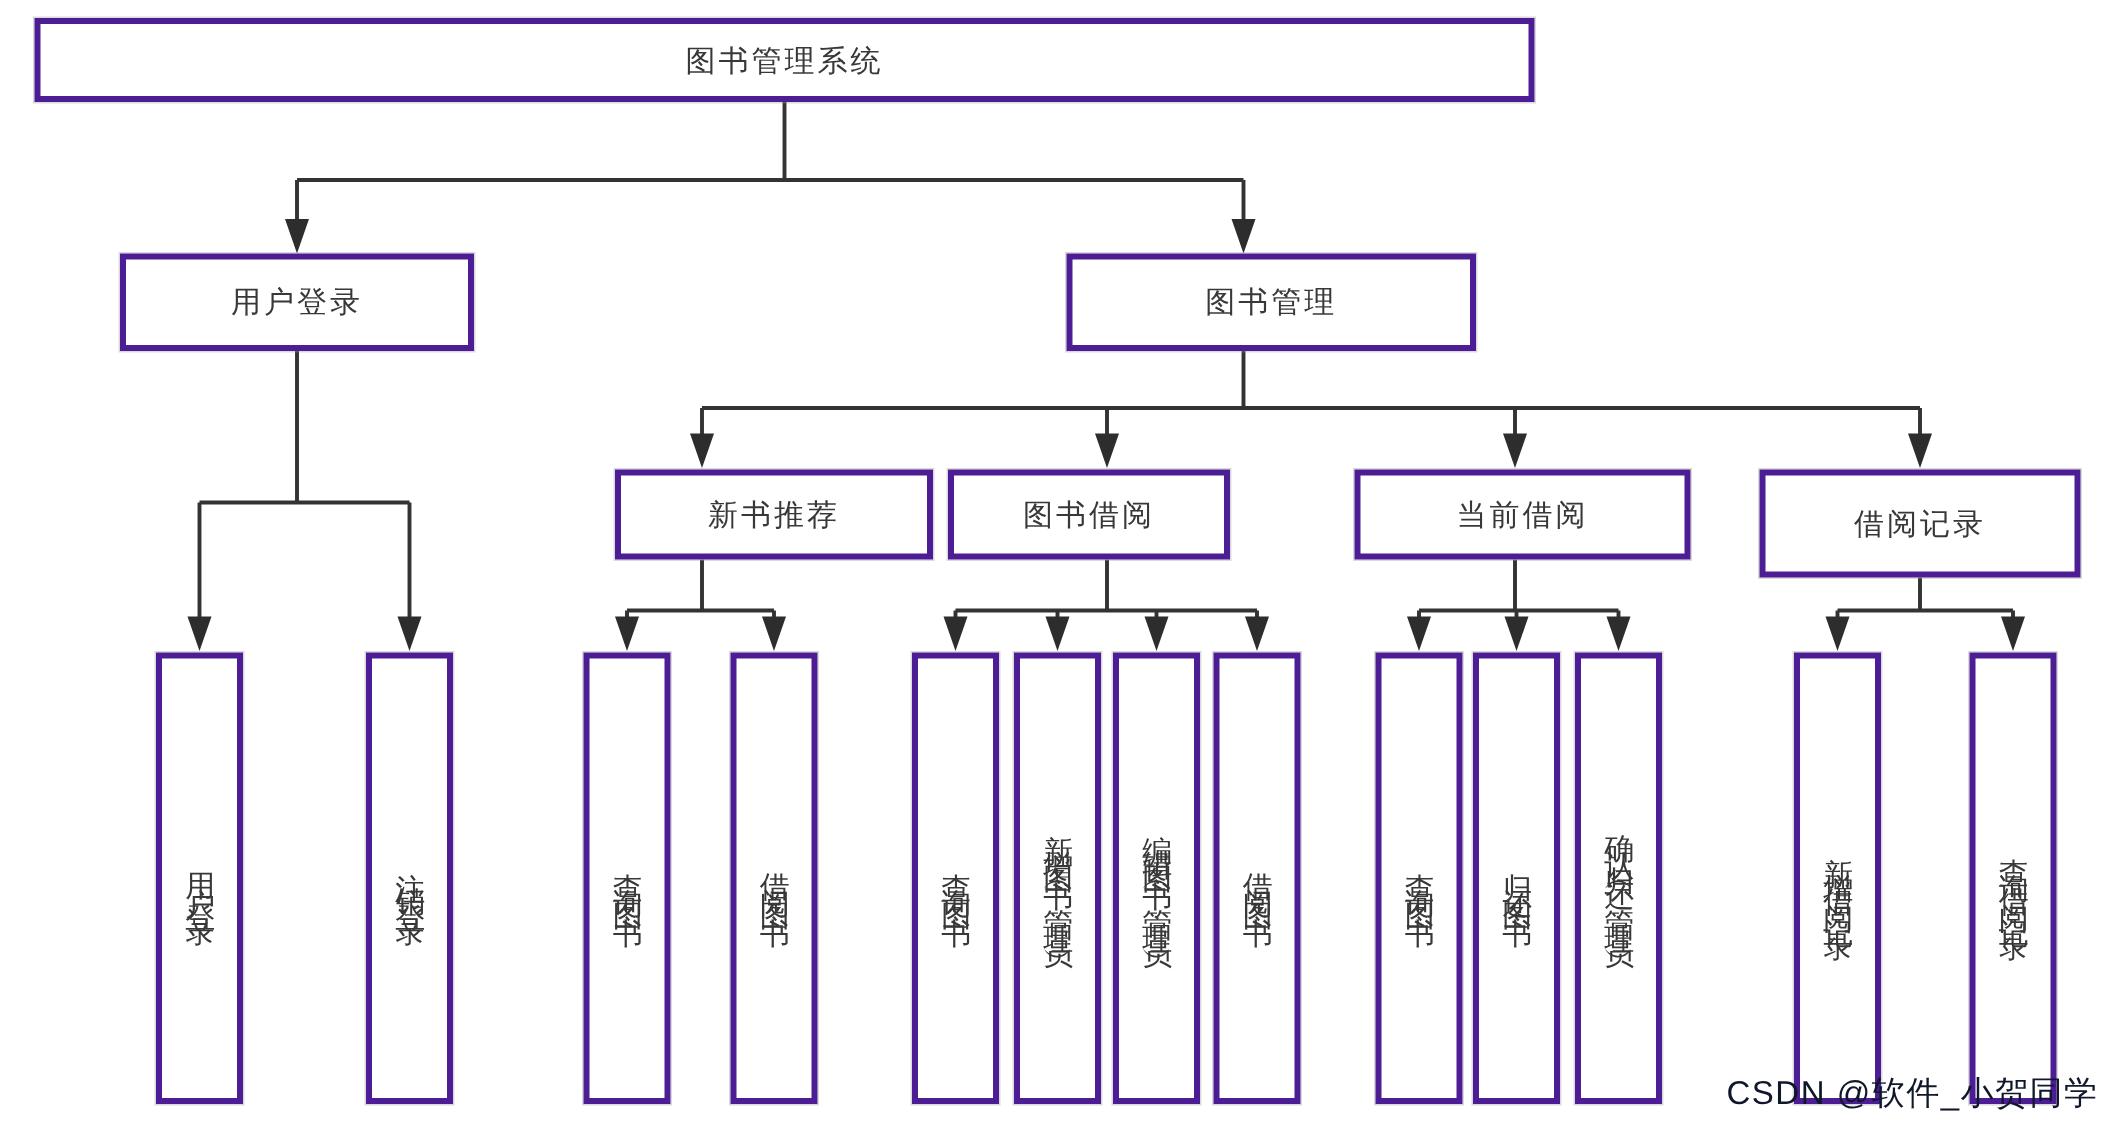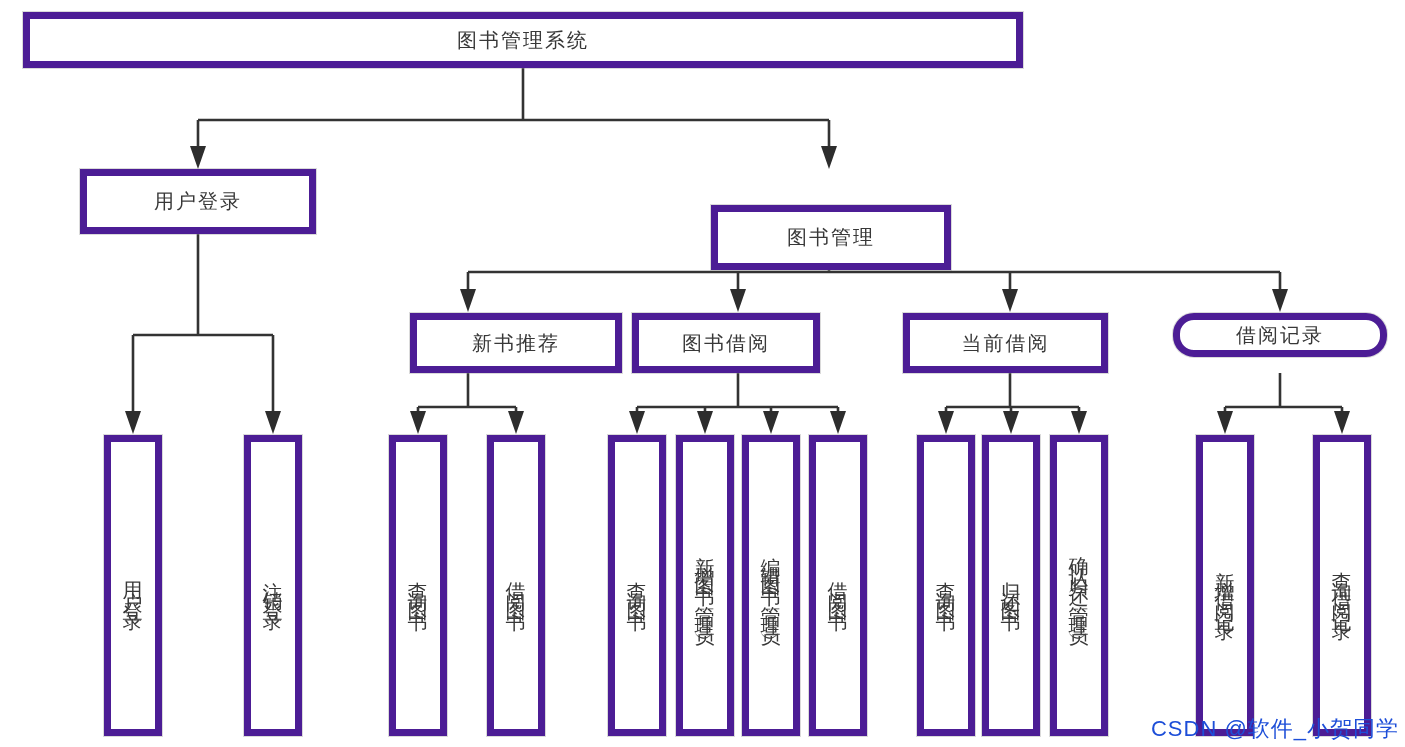--- a/index.html
+++ b/index.html
@@ -2,37 +2,37 @@
 <html><head>
 <meta charset="utf-8">
 <style>
   html,body { margin:0; padding:0; background:#fff; }
   .canvas {
     position:relative; width:1405px; height:747px; background:#ffffff;
     font-family:"Liberation Sans", sans-serif; overflow:hidden;
   }
   .box {
     position:absolute; box-sizing:border-box;
-    border:7px solid #4c1d95; background:#ffffff;
+    border:4px solid #4c1d95; background:#ffffff;
     display:flex; align-items:center; justify-content:center;
     color:#383838;
     box-shadow:0 0 0 1px rgba(150,150,150,0.35);
   }
   .h-label { font-size:20px; letter-spacing:2px; white-space:nowrap; }
   .v-label {
     writing-mode:vertical-rl; text-orientation:mixed;
     font-size:20px; line-height:1; letter-spacing:10px;
     white-space:nowrap;
   }
   svg.wires { position:absolute; left:0; top:0; }
   svg.wires path { stroke:#333333; stroke-width:2.6; fill:none; }
   svg.wires polygon { fill:#2d2d2d; stroke:none; }
   .watermark {
     position:absolute; right:6px; bottom:3px;
-    font-size:22px; color:#1d4ed8; letter-spacing:1px; white-space:nowrap;
+    font-size:22px; color:#0f172a; letter-spacing:1px; white-space:nowrap;
   }
 </style>
 </head>
 <body>
 
 <div class="canvas">
 
   <svg class="wires" width="1405" height="747" viewBox="0 0 1405 747" aria-hidden="true">
 
     <path d="M523 68 V120 M198 120 H829 M198 120 V150 M829 120 V150"></path>
@@ -69,34 +69,34 @@
     <polygon points="1342,434 1334,411 1350,411"></polygon>
   </svg>
 
   <div class="box" style="left:23px; top:12px; width:1000px; height:56px;">
     <span class="h-label">图书管理系统</span>
   </div>
 
   <div class="box" style="left:80px; top:169px; width:236px; height:65px;">
     <span class="h-label">用户登录</span>
   </div>
-  <div class="box" style="left:711px; top:169px; width:240px; height:65px;margin-top:36px;">
+  <div class="box" style="left:711px; top:169px; width:273px; height:65px;">
     <span class="h-label">图书管理</span>
   </div>
 
   <div class="box" style="left:362px; top:313px; width:212px; height:60px;margin-left:48px;">
     <span class="h-label">新书推荐</span>
   </div>
   <div class="box" style="left:632px; top:313px; width:188px; height:60px;">
     <span class="h-label">图书借阅</span>
   </div>
-  <div class="box" style="left:903px; top:313px; width:205px; height:60px;">
+  <div class="box" style="left:903px; top:313px; width:224px; height:60px;">
     <span class="h-label">当前借阅</span>
   </div>
-  <div class="box" style="left:1173px; top:313px; width:214px; height:44px;border-radius:21px;">
+  <div class="box" style="left:1173px; top:313px; width:214px; height:72px;">
     <span class="h-label">借阅记录</span>
   </div>
 
   <div class="box" style="left:104px; top:435px; width:58px; height:301px;">
     <span class="v-label">用户登录</span>
   </div>
   <div class="box" style="left:244px; top:435px; width:58px; height:301px;">
     <span class="v-label">注销登录</span>
   </div>
 

